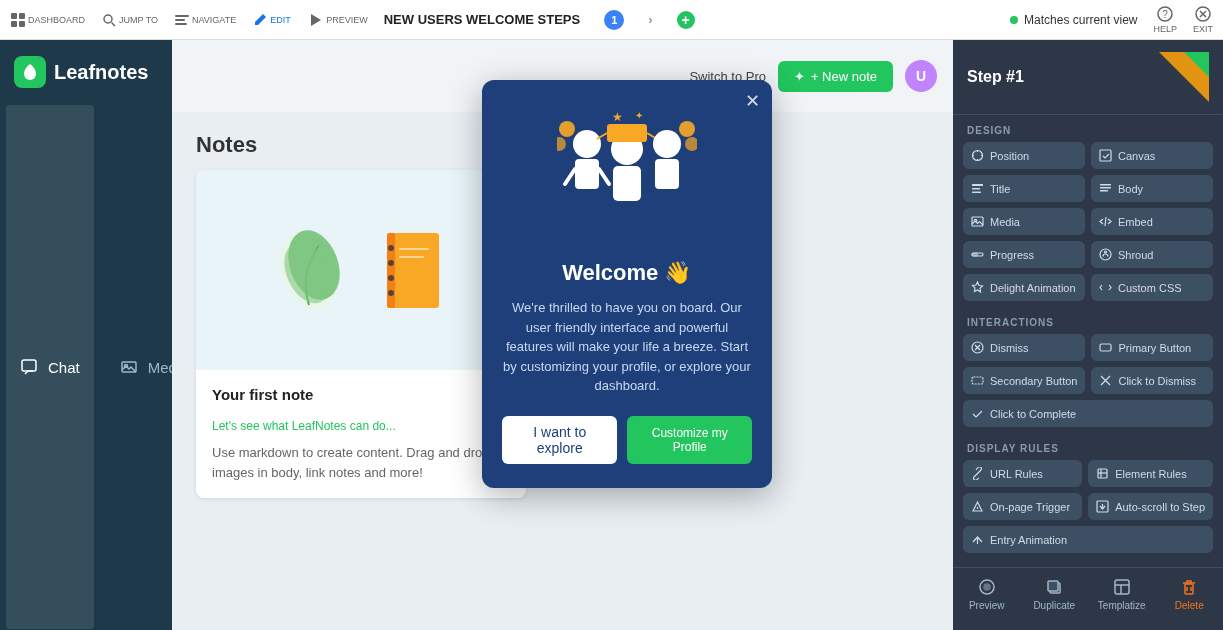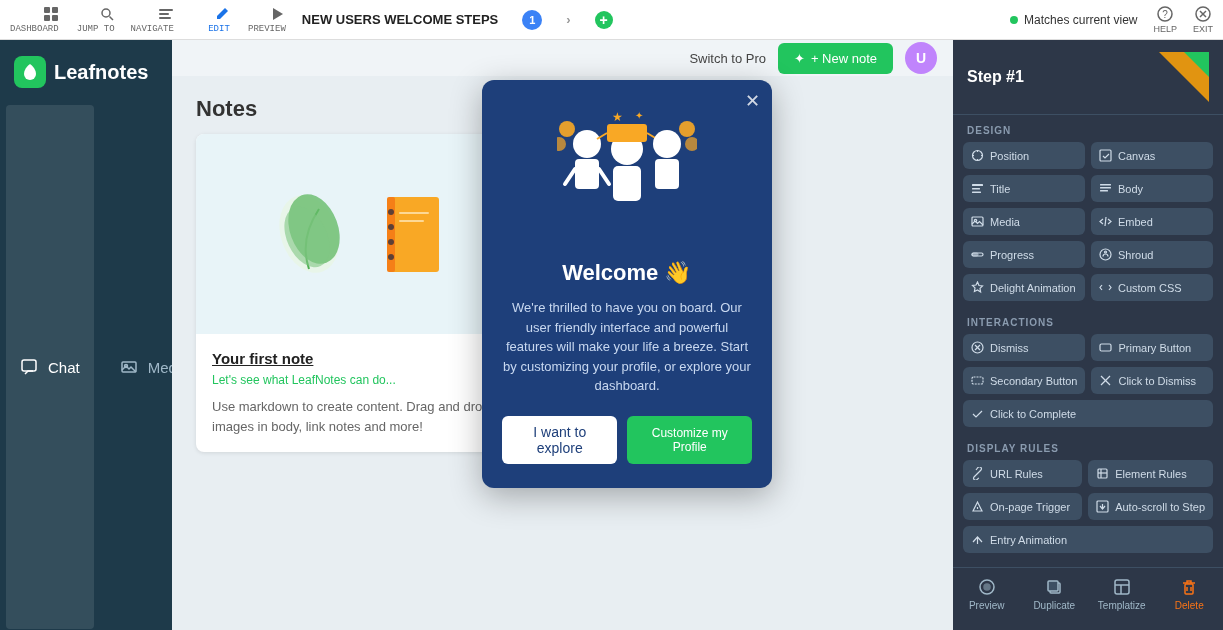--- a/index.html
+++ b/index.html
@@ -11,28 +11,27 @@
       border-bottom: 1px solid #ddd;
       display: flex;
       align-items: center;
       height: 40px;
       padding: 0 10px;
       gap: 16px;
       flex-shrink: 0;
     }
     .toolbar-item {
       display: flex;
-      flex-direction: column;
-      align-items: flex-end;
+      flex-direction: row;
+      align-items: center;
       font-size: 9px;
       color: #666;
       cursor: pointer;
       gap: 2px;
       min-width: 40px;
-      font-family: Liberation Mono, monospace;
     }
     .toolbar-item.active { color: #1a73e8; }
     .toolbar-item svg { width: 16px; height: 16px; }
     .toolbar-breadcrumb {
       display: flex;
       align-items: center;
       gap: 24px;
       font-weight: 600;
       font-size: 13px;
       color: #222;
@@ -170,22 +169,21 @@
       justify-content: center;
       gap: 20px;
     }
     .note-card-body {
       padding: 16px;
     }
     .note-card-title {
       font-weight: 600;
       font-size: 15px;
       color: #222;
-      margin-bottom: 6px;
-      text-decoration: underline;
+      margin-bottom: 16px;
     }
     .note-card-subtitle {
       font-size: 12px;
       color: #22c55e;
       margin-bottom: 10px;
     }
     .note-card-text {
       font-size: 13px;
       color: #666;
       line-height: 1.5;
@@ -358,21 +356,21 @@
       font-size: 14px;
       color: white;
       font-weight: 600;
     }
 
     .top-actions {
       display: flex;
       align-items: center;
       justify-content: flex-end;
       gap: 12px;
-      padding: 2px 16px;
+      padding: 20px 16px;
       background: #f0f4f7;
     }
   </style>
 </head>
 <body>
 
 <div class="toolbar">
   <div class="toolbar-item">
     <svg viewBox="0 0 16 16" fill="currentColor">
         <rect x="1" y="1" width="6" height="6" rx="1"></rect>

